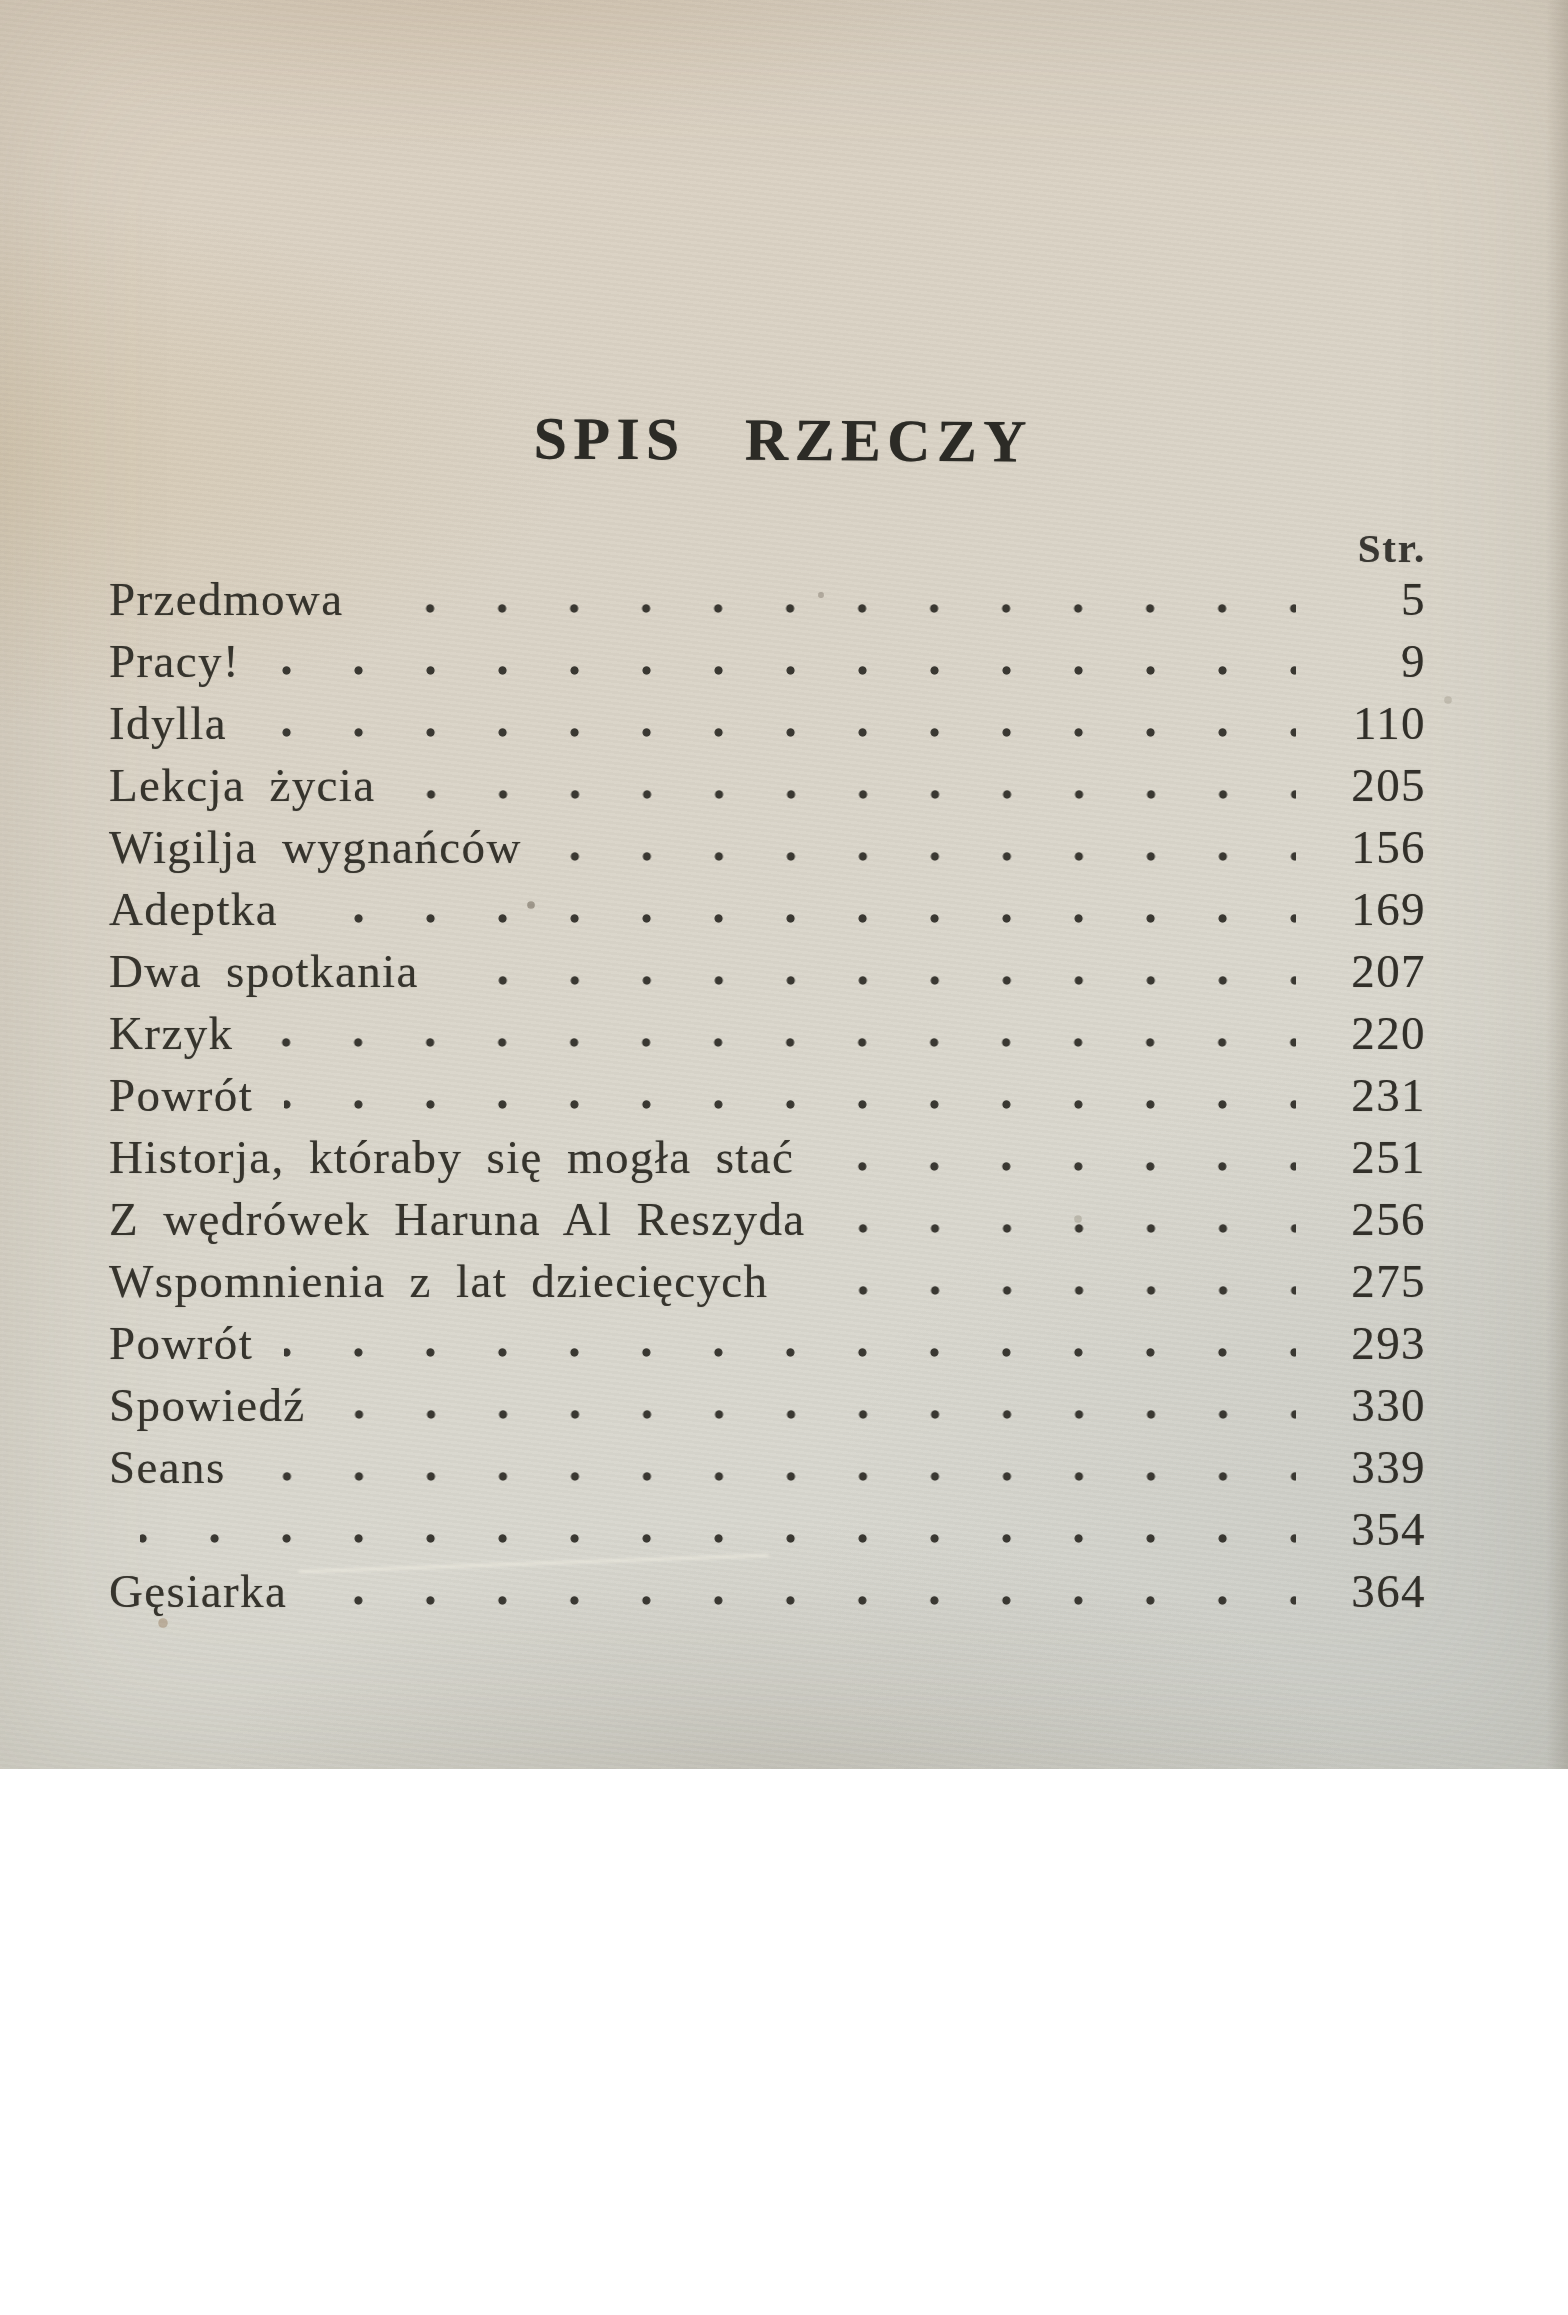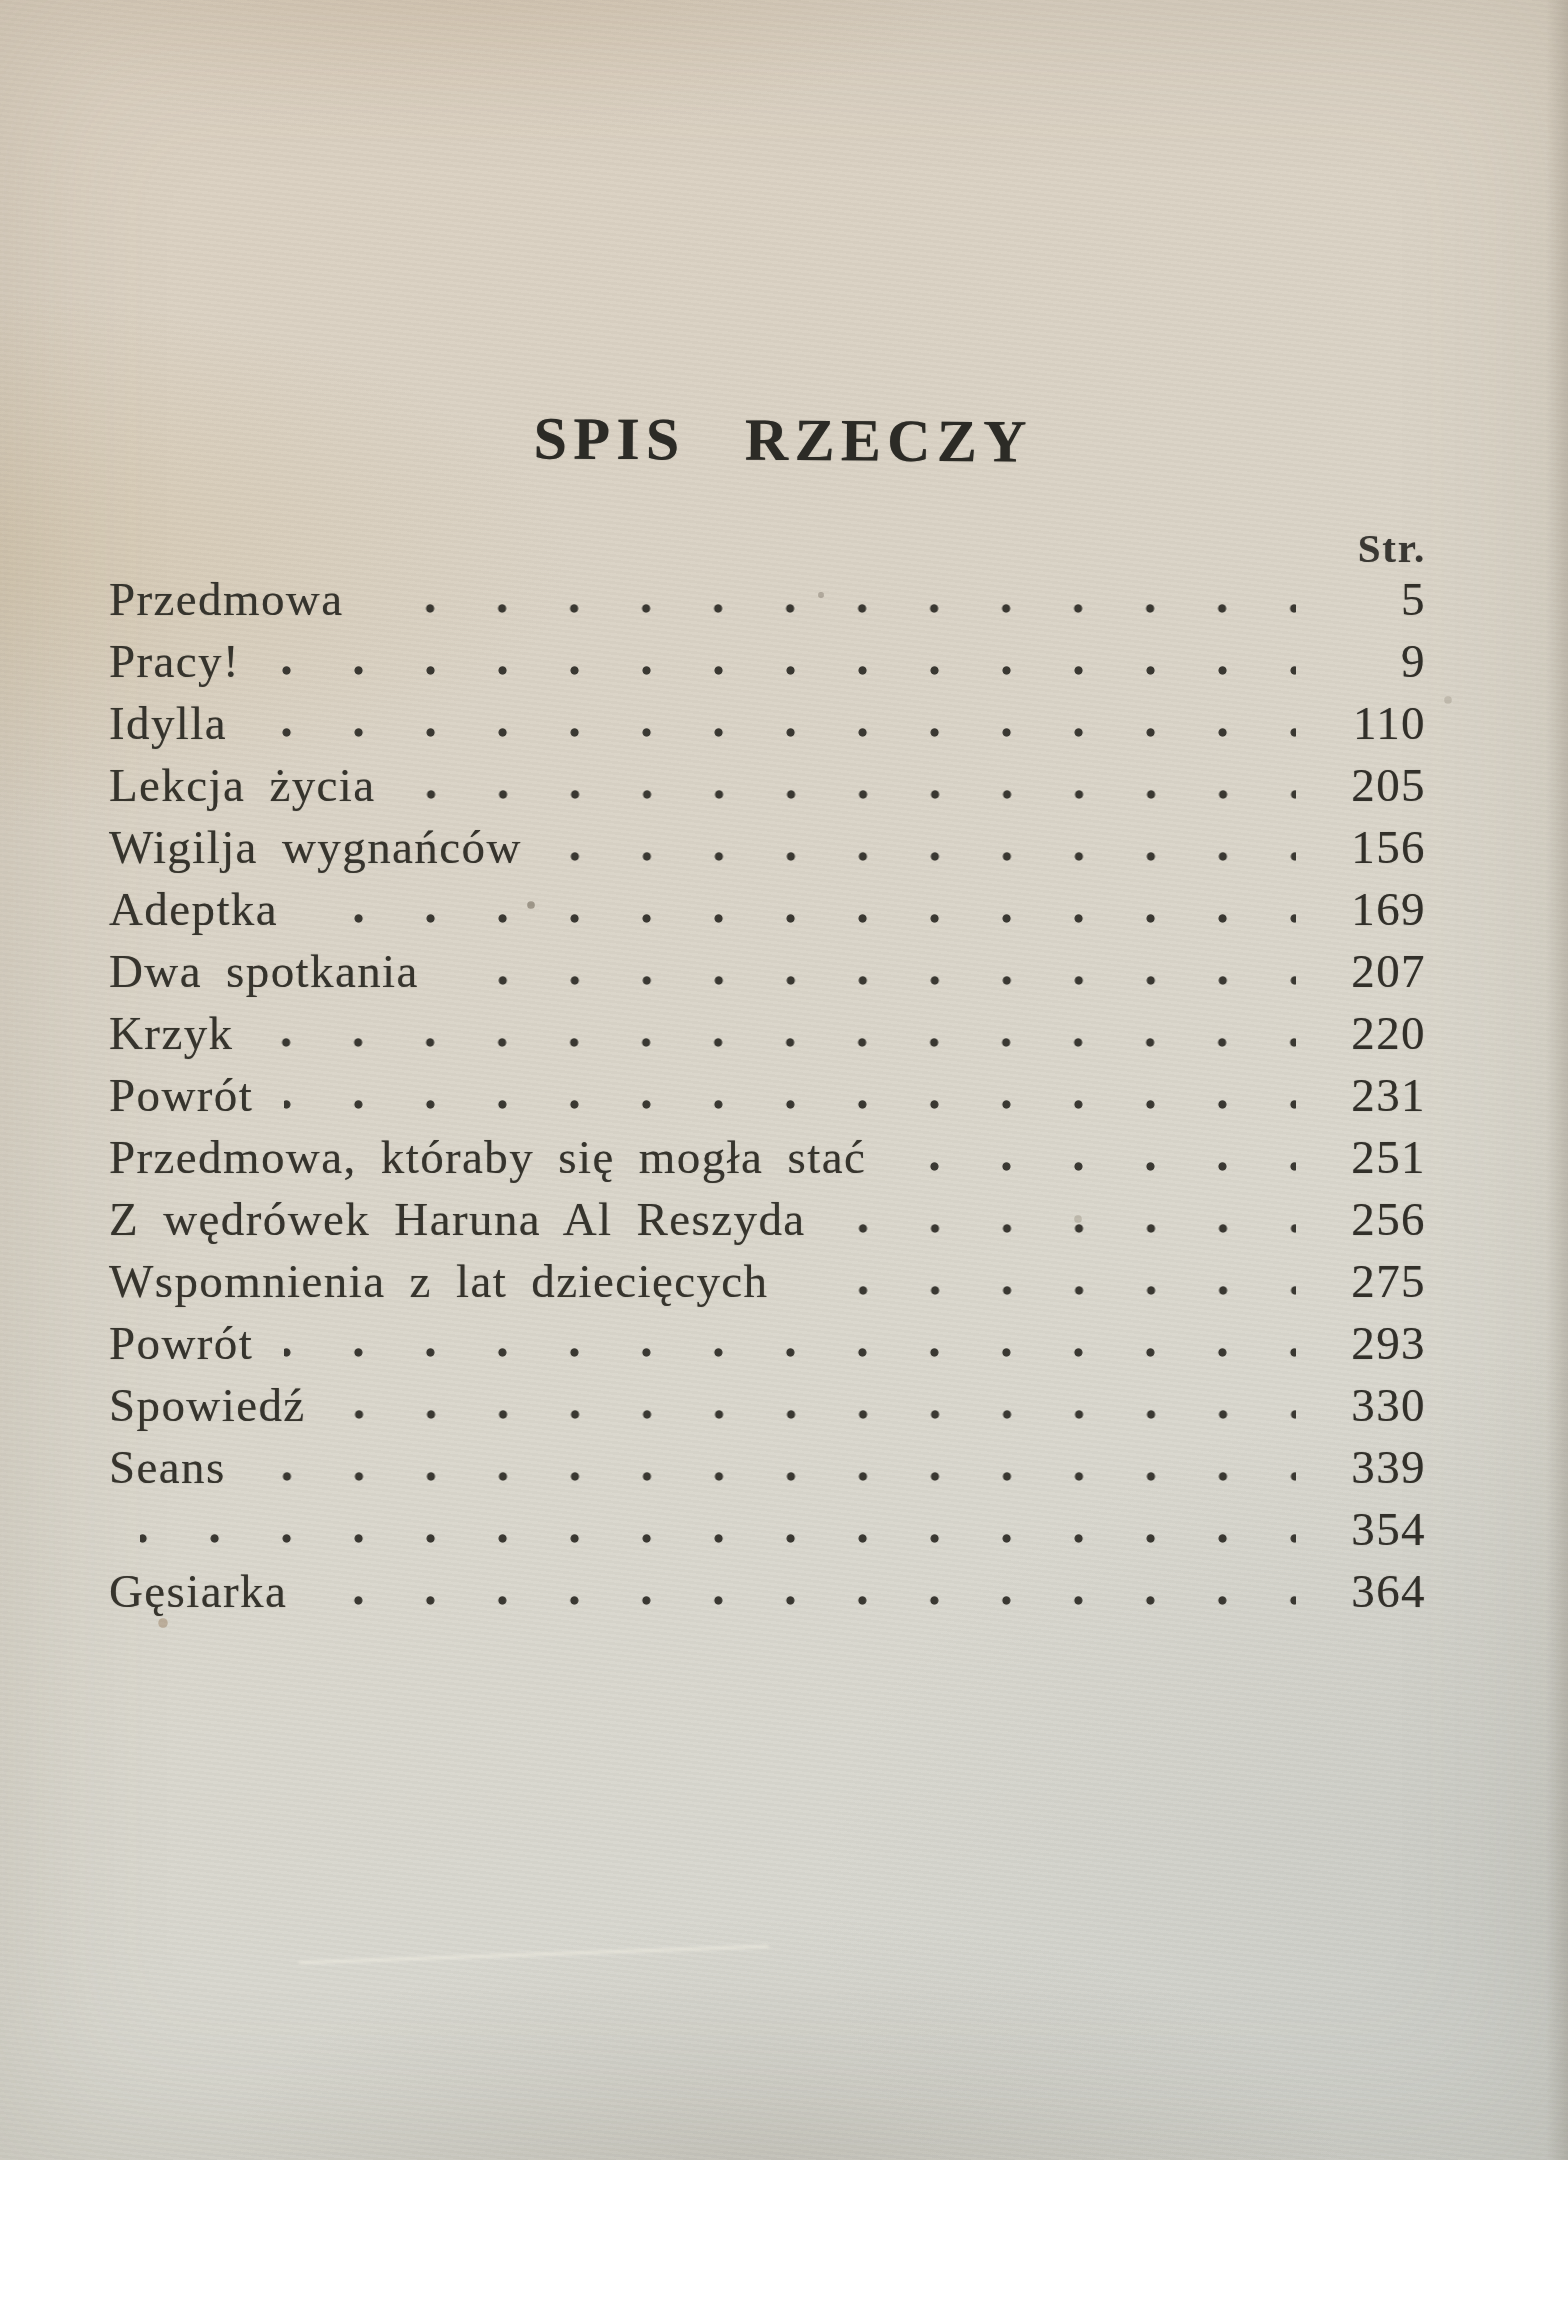--- a/index.html
+++ b/index.html
@@ -8,21 +8,21 @@
   }
   body {
     width: 1569px;
     height: 2316px;
     overflow: hidden;
     font-family: "Liberation Serif", "DejaVu Serif", serif;
   }
   .page {
     position: relative;
     width: 1569px;
-    height: 2160px;
+    height: 1769px;
     box-sizing: border-box;
     background:
       repeating-linear-gradient(7deg, rgba(255,255,255,0.015) 0 2.7px, rgba(0,0,0,0.018) 2.7px 5.4px),
       radial-gradient(1086px 452px at -5% 26%, rgba(190,160,105,0.20), rgba(190,160,105,0) 60%),
       radial-gradient(814px 380px at 50% 101%, rgba(120,110,95,0.13), rgba(120,110,95,0) 70%),
       radial-gradient(1357px 859px at 108% 88%, rgba(135,138,133,0.18), rgba(135,138,133,0) 65%),
       radial-gradient(724px 271px at 30% -2%, rgba(205,180,150,0.25), rgba(205,180,150,0) 70%),
       linear-gradient(160deg, #dbd0c0 0%, #dad3c6 32%, #dad7cd 60%, #d5d7d2 100%);
     box-shadow: inset 0 0 172px rgba(118,103,82,0.18);
     color: #34322c;
@@ -179,21 +179,21 @@
     <span class="pagenum">220</span>
   </div>
 
   <div class="row">
     <span class="entry-title">Powrót</span>
     <span class="leader"></span>
     <span class="pagenum">231</span>
   </div>
 
   <div class="row">
-    <span class="entry-title">Przedmowa, któraby się mogła stać</span>
+    <span class="entry-title">Historja, któraby się mogła stać</span>
     <span class="leader"></span>
     <span class="pagenum">251</span>
   </div>
 
   <div class="row">
     <span class="entry-title">Z wędrówek Haruna Al Reszyda</span>
     <span class="leader"></span>
     <span class="pagenum">256</span>
   </div>
 

